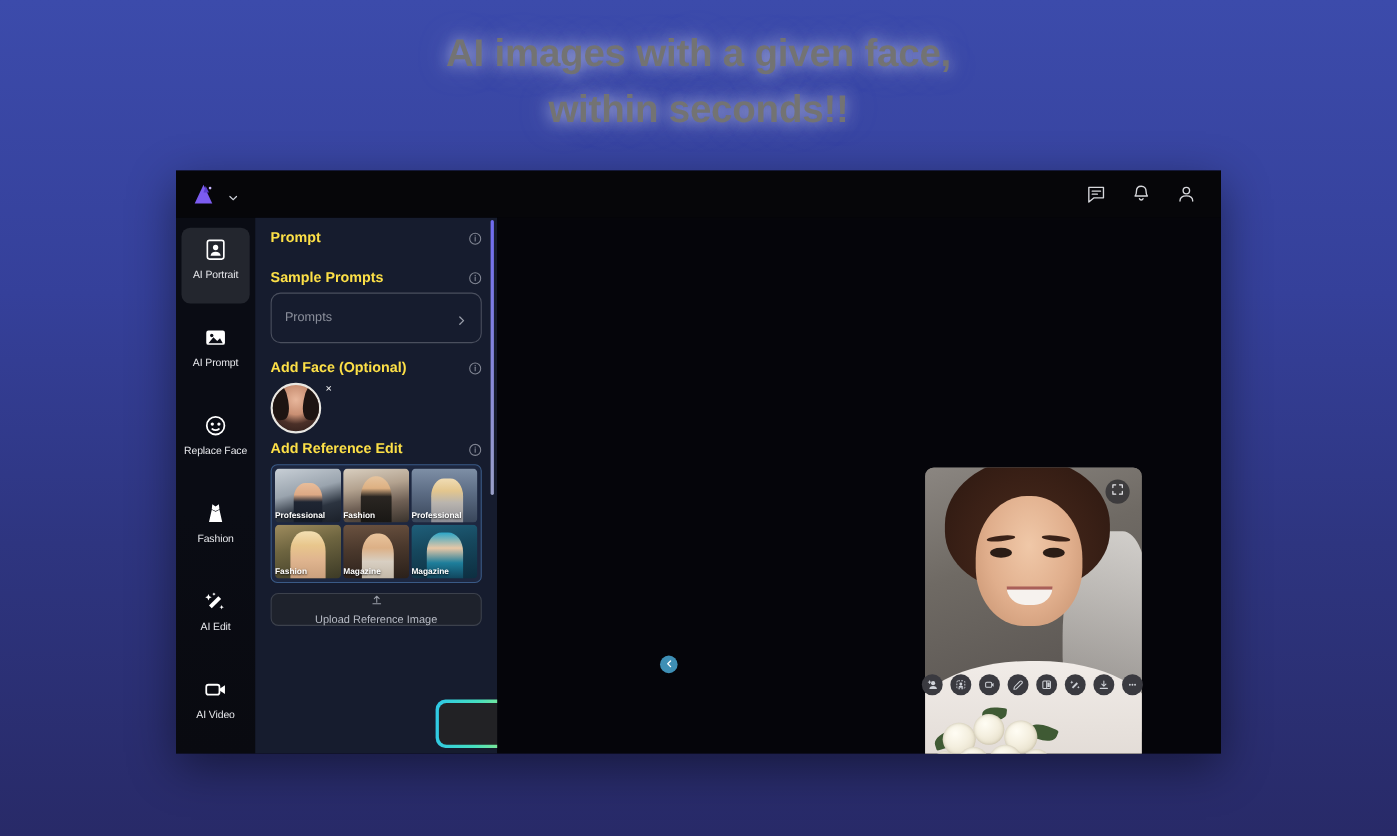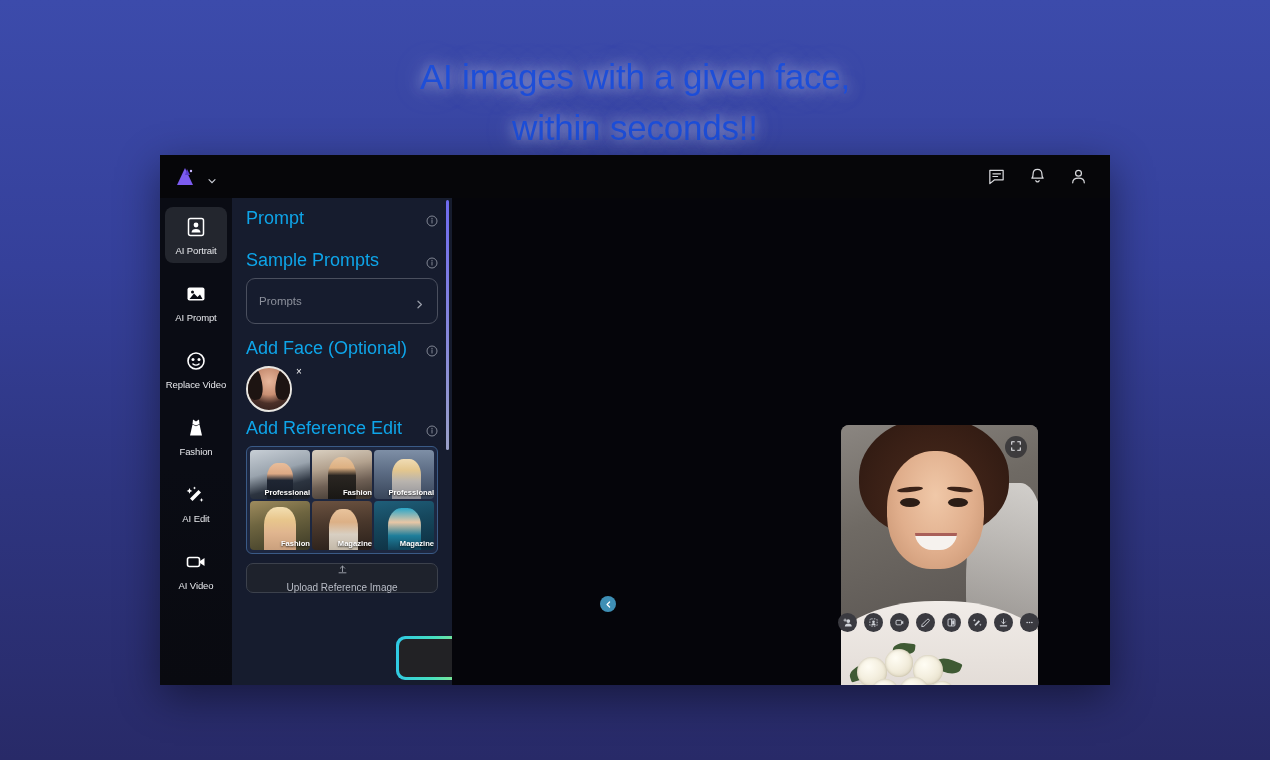--- a/index.html
+++ b/index.html
@@ -11,27 +11,26 @@
   body {
     background: linear-gradient(to bottom, #3c4bab 0%, #35409a 35%, #2e3580 65%, #282a68 100%);
     position: relative;
   }
 
   
   .headline {
     position: absolute;
     top: 24px; left: 0; right: 0;
     text-align: center;
-    color: #1d4ed8;
+    color: #737373;
     font-size: 35px;
-    font-weight: 400;
+    font-weight: 700;
     line-height: 1.45;
     letter-spacing: -0.2px;
     text-shadow: 0 0 14px rgba(255,255,255,0.55), 0 0 30px rgba(200,210,255,0.35);
-    margin-top: 28px;
   }
   .headline .l2 { display: block; }
 
   
   .app-window {
     position: absolute;
     left: 160px; top: 155px;
     width: 950px; height: 530px;
     background: #05050a;
     overflow: hidden;
@@ -55,21 +54,21 @@
 
   
   .rail {
     position: absolute; left: 0; top: 43px;
     width: 72px; height: 487px;
     background: linear-gradient(to bottom, #0a0c14 0%, #0a0c14 55%, #090a10 100%);
     padding-top: 9px;
   }
   .rail-item {
     width: 62px; margin: 0 auto 11px auto;
-    padding: 9px 0 7px 0;
+    padding: 9px 0 20px 0;
     border-radius: 8px;
     display: flex; flex-direction: column; align-items: center; gap: 7px;
     cursor: pointer;
   }
   .rail-item.active { background: #23262e; }
   .rail-ico { width: 22px; height: 22px; display:block; }
   .rail-label {
     font-size: 9.5px; color: #e7e8ec; letter-spacing: -0.1px; white-space: nowrap;
   }
 
@@ -86,21 +85,21 @@
     width: 3px; height: 250px;
     border-radius: 2px;
     background: linear-gradient(to bottom, #6f6bf0, #9aa0c8);
     cursor: pointer;
   }
 
   .sec-head {
     display: flex; align-items: center; justify-content: space-between;
     margin-bottom: 7px;
   }
-  .sec-title { font-size: 18px; font-weight: 400; color: #0ea5e9; }
+  .sec-title { font-size: 13px; font-weight: 700; color: #fde047; }
   .info-ico { width: 12px; height: 12px; opacity: 0.6; cursor: pointer; }
 
   .prompt-box {
     background: #22252d;
     border-radius: 7px;
     padding: 9px 10px 12px 10px;
     font-size: 8.4px;
     line-height: 1.62;
     color: #dfe2e9;
     min-height: 54px;
@@ -153,21 +152,21 @@
     display: grid;
     grid-template-columns: repeat(3, 1fr);
     gap: 2px;
   }
   .ref-cell {
     position: relative; height: 49px; border-radius: 4px; overflow: hidden; cursor: pointer;
   }
   .ref-cell .ph { position: absolute; inset: 0; }
   .ref-cap {
     position: absolute; left: 0; right: 0; bottom: 2px;
-    text-align: right; font-size: 7.6px; font-weight: 700; color: #fff;
+    text-align: left; font-size: 7.6px; font-weight: 700; color: #fff;
     text-shadow: 0 1px 2px rgba(0,0,0,0.85);
   }
 
   .upload-btn {
     margin-top: 9px; height: 30px;
     border: 1px solid #3c414c; border-radius: 7px;
     background: #1e222c;
     display: flex; align-items: center; justify-content: center; gap: 7px;
     font-size: 10px; color: #b9bdc7; cursor: pointer; flex-direction: column;
   }
@@ -349,21 +348,21 @@
 
     <div class="rail-item">
       <span class="rail-ico">
         <svg viewBox="0 0 22 22" width="22" height="22">
           <circle cx="11" cy="11" r="8" fill="none" stroke="#fff" stroke-width="1.6"></circle>
           <circle cx="8" cy="9.5" r="1.5" fill="#fff"></circle>
           <circle cx="14" cy="9.5" r="1.5" fill="#fff"></circle>
           <path d="M8 14 c1.6 1.4 4.4 1.4 6 0" stroke="#fff" stroke-width="1.6" fill="none" stroke-linecap="round"></path>
         </svg>
       </span>
-      <span class="rail-label">Replace Video</span>
+      <span class="rail-label">Replace Face</span>
     </div>
 
     <div class="rail-item">
       <span class="rail-ico">
         <svg viewBox="0 0 22 22" width="22" height="22">
           <path d="M8 2.5 L11 4.5 L14 2.5 L14.5 7 L11 8.5 L7.5 7 Z" fill="#fff"></path>
           <path d="M7.5 7.5 L5 18.5 h12 L14.5 7.5 L11 9.2 Z" fill="#fff"></path>
         </svg>
       </span>
       <span class="rail-label">Fashion</span>

